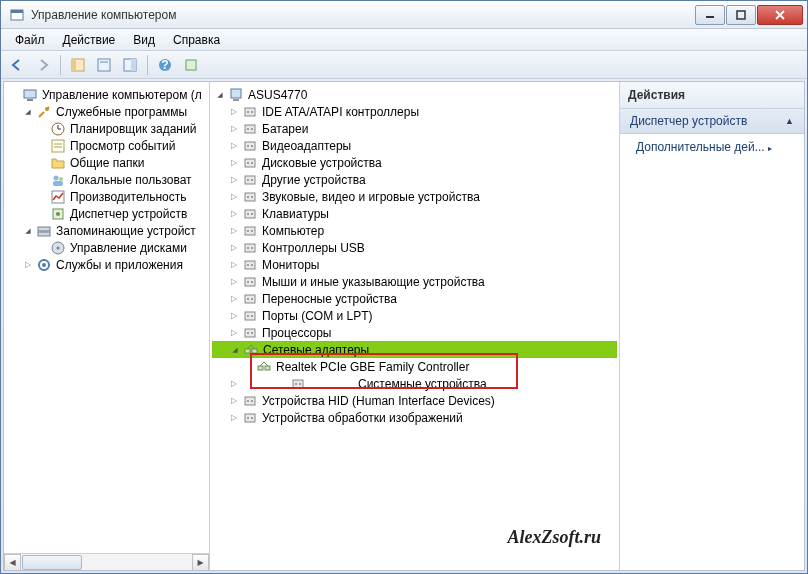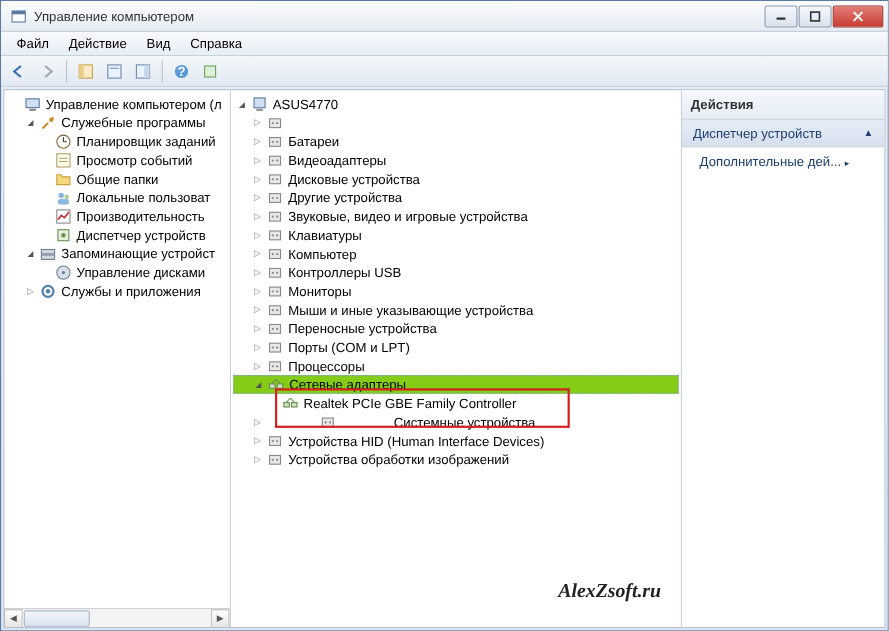--- a/index.html
+++ b/index.html
@@ -271,20 +271,21 @@
           </div>
           <div class="tree-row" style="padding-left: 16px;">
             <span class="tree-expander triangle-r"></span>
             <span class="tree-icon">
               <svg width="16" height="16">
                 <rect x="3" y="4" width="10" height="8" fill="#e8e8e8" stroke="#888"></rect>
                 <circle cx="6" cy="8" r="1" fill="#888"></circle>
                 <circle cx="10" cy="8" r="1" fill="#888"></circle>
               </svg>
             </span>
+            <span class="tree-label">IDE ATA/ATAPI контроллеры</span>
           </div>
           <div class="tree-row" style="padding-left: 16px;">
             <span class="tree-expander triangle-r"></span>
             <span class="tree-icon">
               <svg width="16" height="16">
                 <rect x="3" y="4" width="10" height="8" fill="#e8e8e8" stroke="#888"></rect>
                 <circle cx="6" cy="8" r="1" fill="#888"></circle>
                 <circle cx="10" cy="8" r="1" fill="#888"></circle>
               </svg>
             </span>

